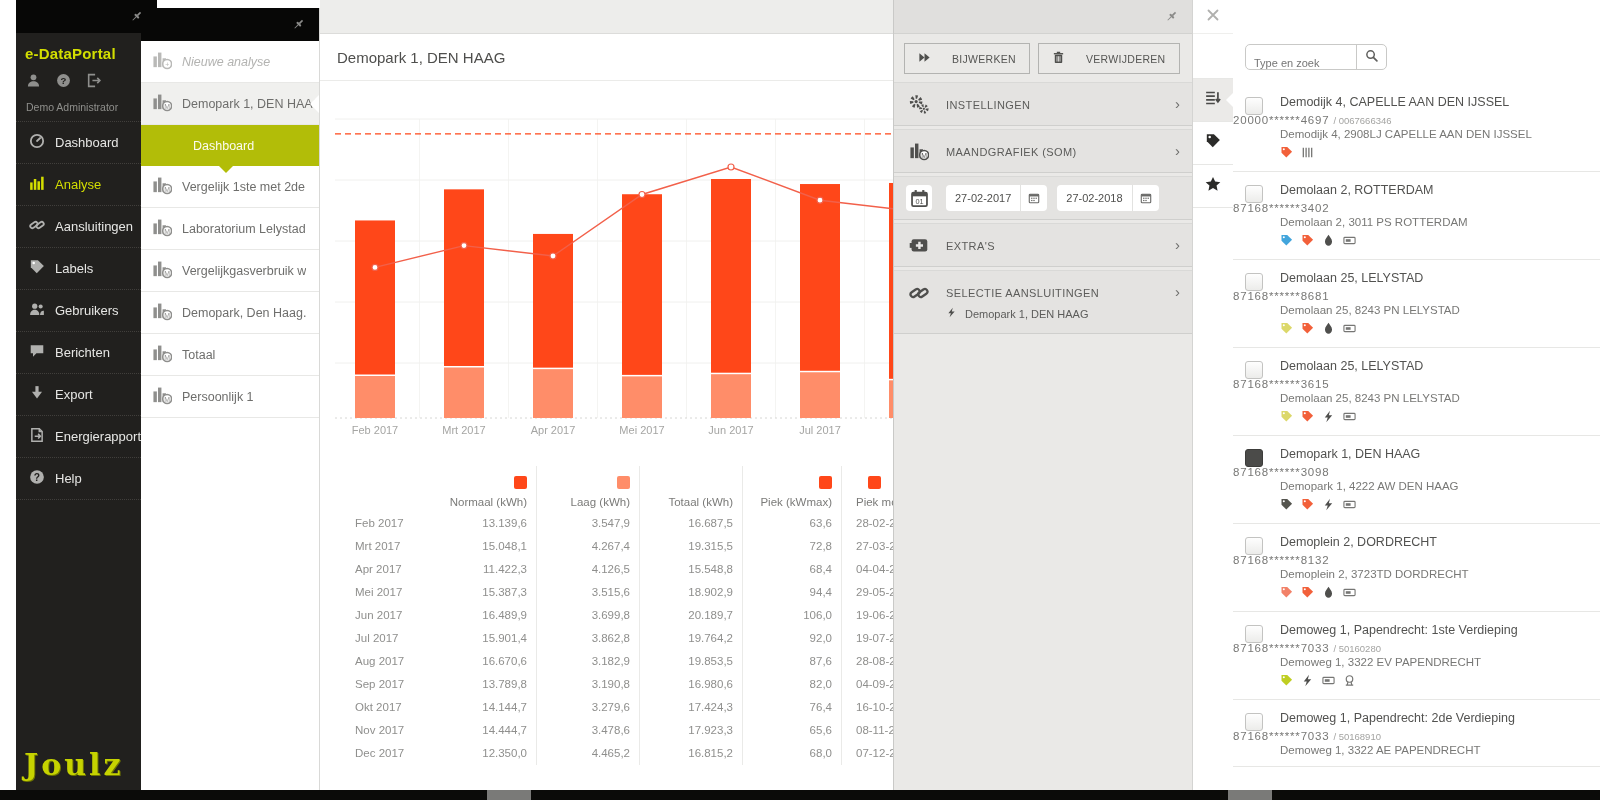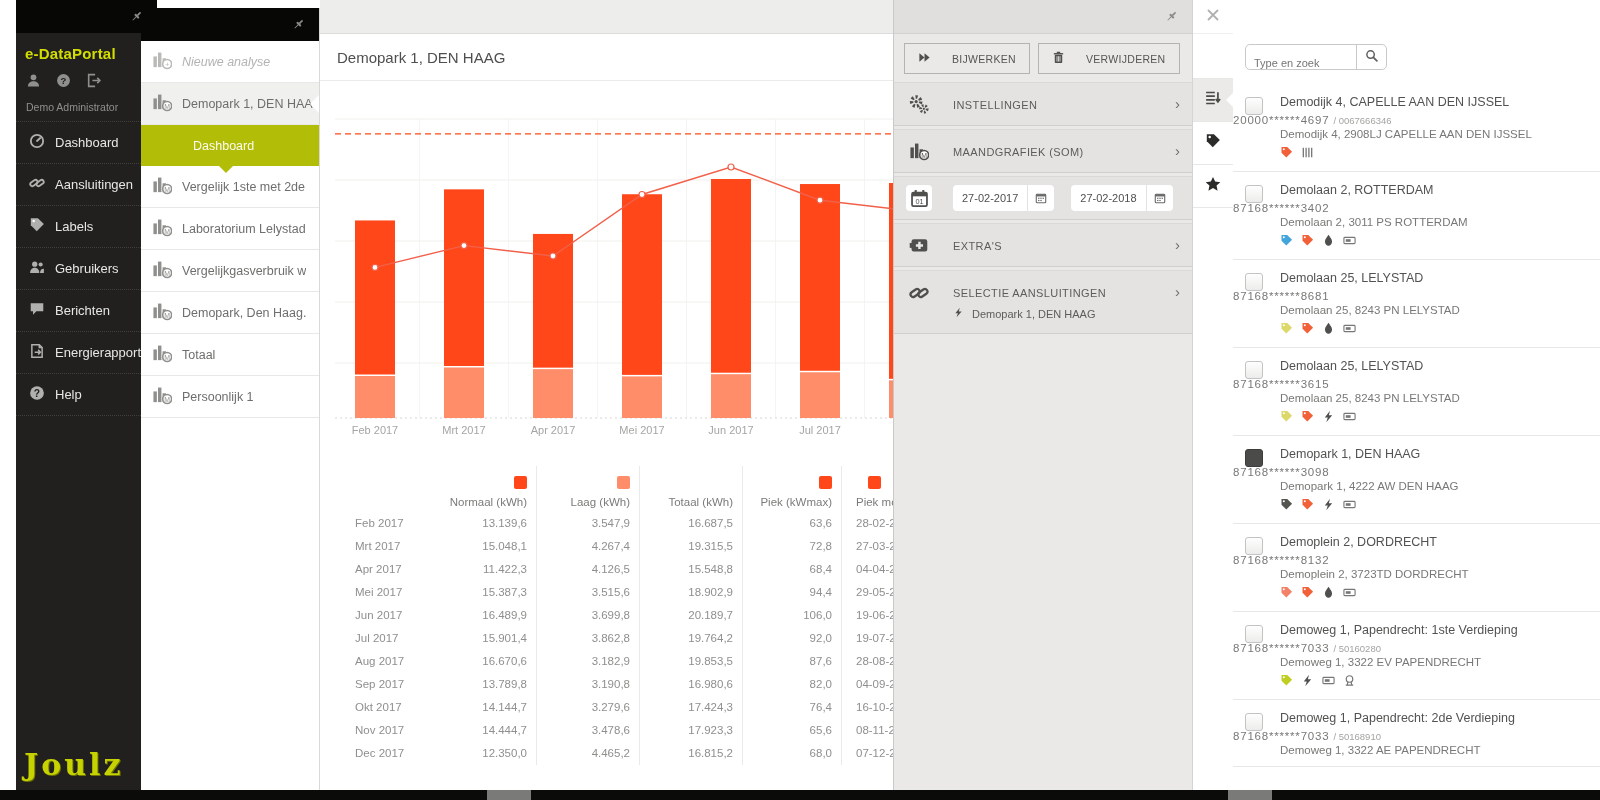--- a/index.html
+++ b/index.html
@@ -47,21 +47,21 @@
   .th.mom-h .th-lb{text-align:left;padding-left:14px;}
   .chip{display:block;width:13px;height:13px;border-radius:2px;margin-bottom:7px;}
   .chip.right{margin-left:auto;margin-right:9px;}
   .chip.left{margin-left:26px;}
 
   
   .settings{position:absolute;left:893px;top:0;width:299px;height:800px;background:#eae9e7;border-left:1px solid #c9c9c7;box-sizing:border-box;}
   .set-top{height:33px;background:#e0dfdd;position:relative;border-bottom:1px solid #d2d2d0;}
   .set-btns{display:flex;gap:8px;padding:9px 0 8px 10px;}
   .set-btn{height:31px;border:1px solid #b3b3b1;display:flex;align-items:center;gap:21px;padding:0 13px;font-size:10.5px;color:#555553;letter-spacing:.3px;background:transparent;cursor:pointer;box-sizing:border-box;}
-  .set-row{position:relative;height:42px;background:#e4e3e1;border-top:1px solid #d9d9d7;border-bottom:1px solid #cfcfcd;display:flex;align-items:center;gap:21px;padding-left:12px;margin-bottom:3px;}
+  .set-row{position:relative;height:42px;background:#e4e3e1;border-top:1px solid #d9d9d7;border-bottom:1px solid #cfcfcd;display:flex;align-items:center;gap:14px;padding-left:12px;margin-bottom:3px;}
   .set-row.tall{height:64px;align-items:flex-start;padding-top:12px;box-sizing:border-box;}
   .set-lb{font-size:11px;color:#5c5c5a;letter-spacing:.4px;}
   .set-chev{position:absolute;right:12px;top:11px;color:#6f6f6d;font-size:15px;line-height:20px;cursor:pointer;}
   .set-ic{width:26px;display:flex;justify-content:center;}
   .calbox{width:26px;height:26px;background:#fff;border-radius:4px;display:flex;align-items:center;justify-content:center;}
   .datepill{display:flex;align-items:center;background:#fff;border-radius:4px;height:26px;cursor:pointer;}
   .datepill .dval{font-size:11px;color:#4f4f4d;padding:0 9px;}
   .datepill .dcal{border-left:1px solid #e2e2e0;height:100%;display:flex;align-items:center;justify-content:center;width:26px;}
   .set-sub{display:flex;align-items:center;gap:8px;margin:6px 0 0 40px;font-size:11px;color:#5c5c5a;}
 
@@ -127,20 +127,32 @@
     </div>
     <div class="sb-user">Demo Administrator</div>
     <div id="nav-items">
         <div class="nav-item">
           <span><svg width="16" height="16" viewBox="0 0 14 14" fill="none" xmlns="http://www.w3.org/2000/svg">
               <circle cx="7" cy="7" r="5.4" stroke="#b0b0ae" stroke-width="1.6"></circle>
               <path d="M7 7 L9.8 4.4" stroke="#b0b0ae" stroke-width="1.6" stroke-linecap="round"></path>
             </svg></span>
           <span class="nav-lb">Dashboard</span>
         </div>
+        <div class="nav-item active">
+          <span><svg width="16" height="16" viewBox="0 0 14 14" fill="none" xmlns="http://www.w3.org/2000/svg">
+              <g fill="#d3de00">
+                <rect x="1" y="6.5" width="2.2" height="6.5"></rect>
+                <rect x="4.2" y="3.5" width="2.2" height="9.5"></rect>
+                <rect x="7.4" y="5.5" width="2.2" height="7.5"></rect>
+                <rect x="10.6" y="1.5" width="2.2" height="11.5"></rect>
+              </g>
+            </svg></span>
+          <span class="nav-lb">Analyse</span>
+          <span class="nav-notch"></span>
+        </div>
         <div class="nav-item">
           <span><svg width="16" height="16" viewBox="0 0 14 14" fill="none" xmlns="http://www.w3.org/2000/svg">
               <g stroke="#b0b0ae" stroke-width="1.6" fill="none">
                 <rect x="0.8" y="5.2" width="7" height="3.6" rx="1.8" transform="rotate(-35 4.3 7)"></rect>
                 <rect x="6.2" y="5.2" width="7" height="3.6" rx="1.8" transform="rotate(-35 9.7 7)"></rect>
               </g>
             </svg></span>
           <span class="nav-lb">Aansluitingen</span>
         </div>
         <div class="nav-item">
@@ -159,20 +171,29 @@
                 <path d="M9.6 12.2 C9.8 9.6 11 8.3 13 8.5 L13 12.2 Z"></path>
               </g>
             </svg></span>
           <span class="nav-lb">Gebruikers</span>
         </div>
         <div class="nav-item">
           <span><svg width="16" height="16" viewBox="0 0 14 14" fill="none" xmlns="http://www.w3.org/2000/svg">
               <path d="M1.5 2 H12.5 V9 H6.5 L3.5 12 V9 H1.5 Z" fill="#b0b0ae"></path>
             </svg></span>
           <span class="nav-lb">Berichten</span>
+        </div>
+        <div class="nav-item">
+          <span><svg width="16" height="16" viewBox="0 0 14 14" fill="none" xmlns="http://www.w3.org/2000/svg">
+              <g fill="#b0b0ae">
+                <rect x="5.6" y="1" width="2.8" height="5.6"></rect>
+                <path d="M2.6 6 H11.4 L7 11.8 Z"></path>
+              </g>
+            </svg></span>
+          <span class="nav-lb">Export</span>
         </div>
         <div class="nav-item">
           <span><svg width="16" height="16" viewBox="0 0 14 14" fill="none" xmlns="http://www.w3.org/2000/svg">
               <g stroke="#b0b0ae" stroke-width="1.3" fill="none">
                 <path d="M2.5 1.5 H9 L11.5 4 V12.5 H2.5 Z"></path>
                 <path d="M9 1.5 V4 H11.5"></path>
                 <path d="M5 8 H10 M8 6 L10 8 L8 10"></path>
               </g>
             </svg></span>
           <span class="nav-lb">Energierapport</span>

